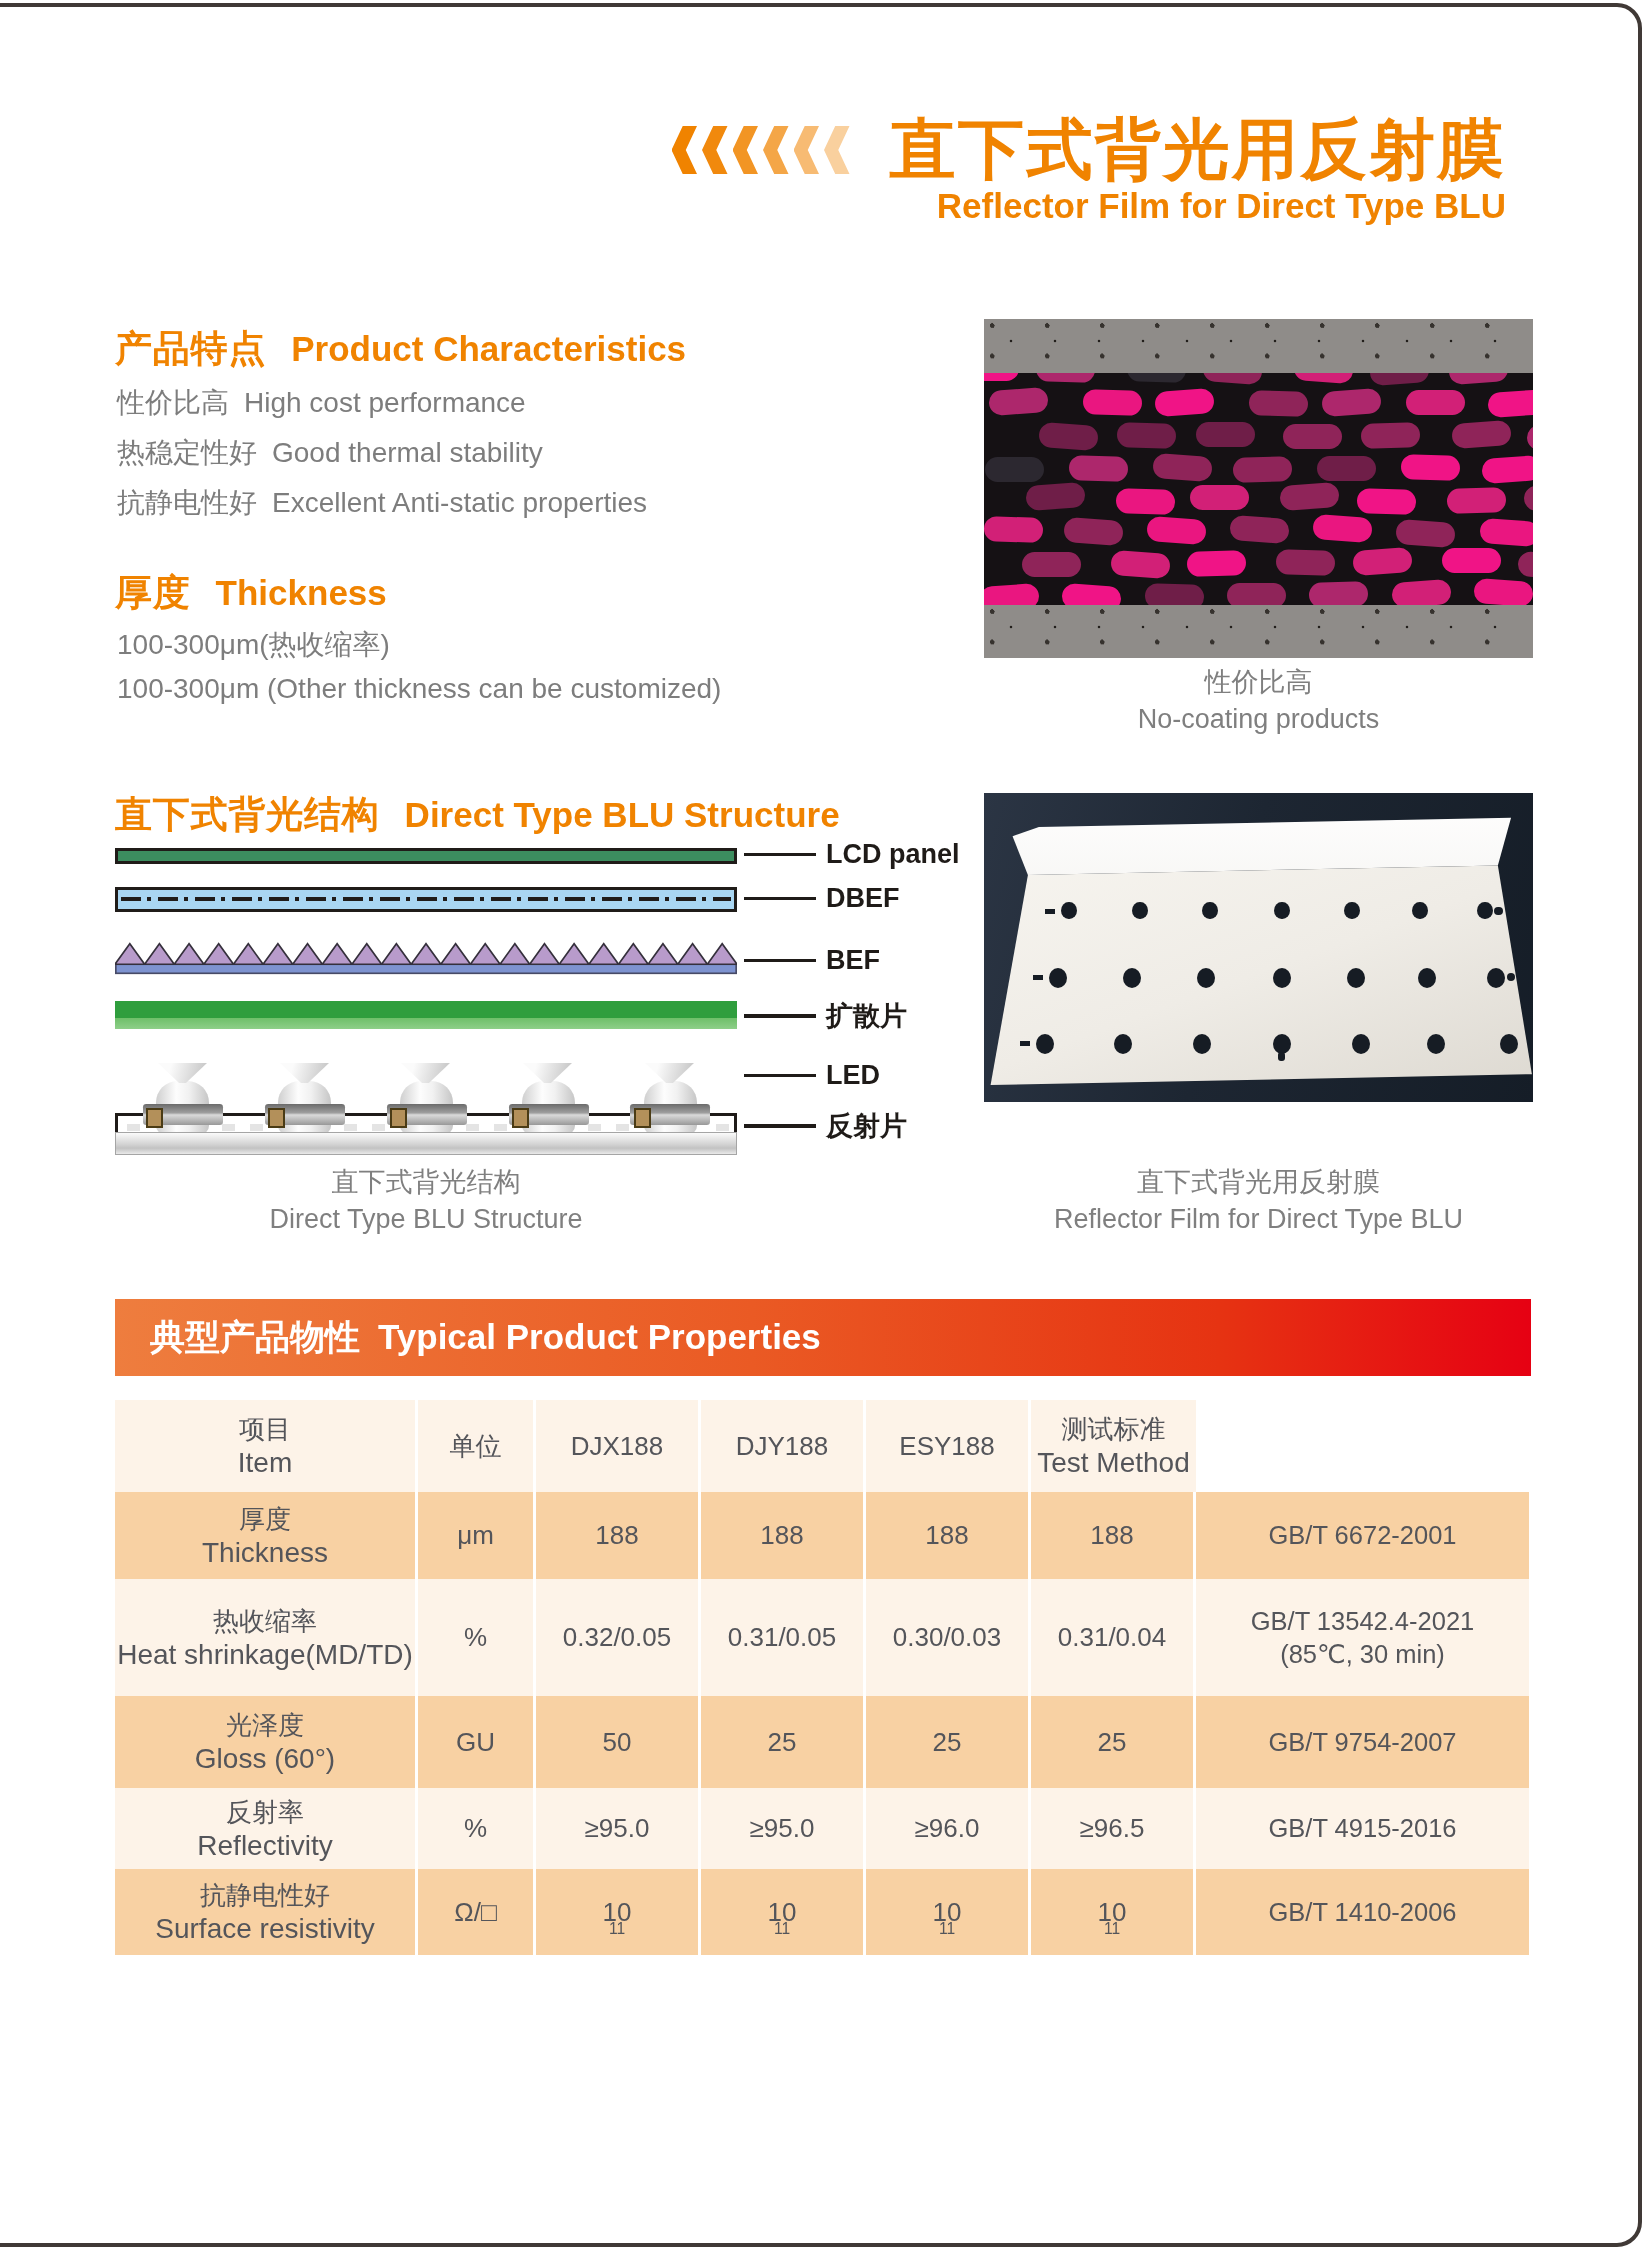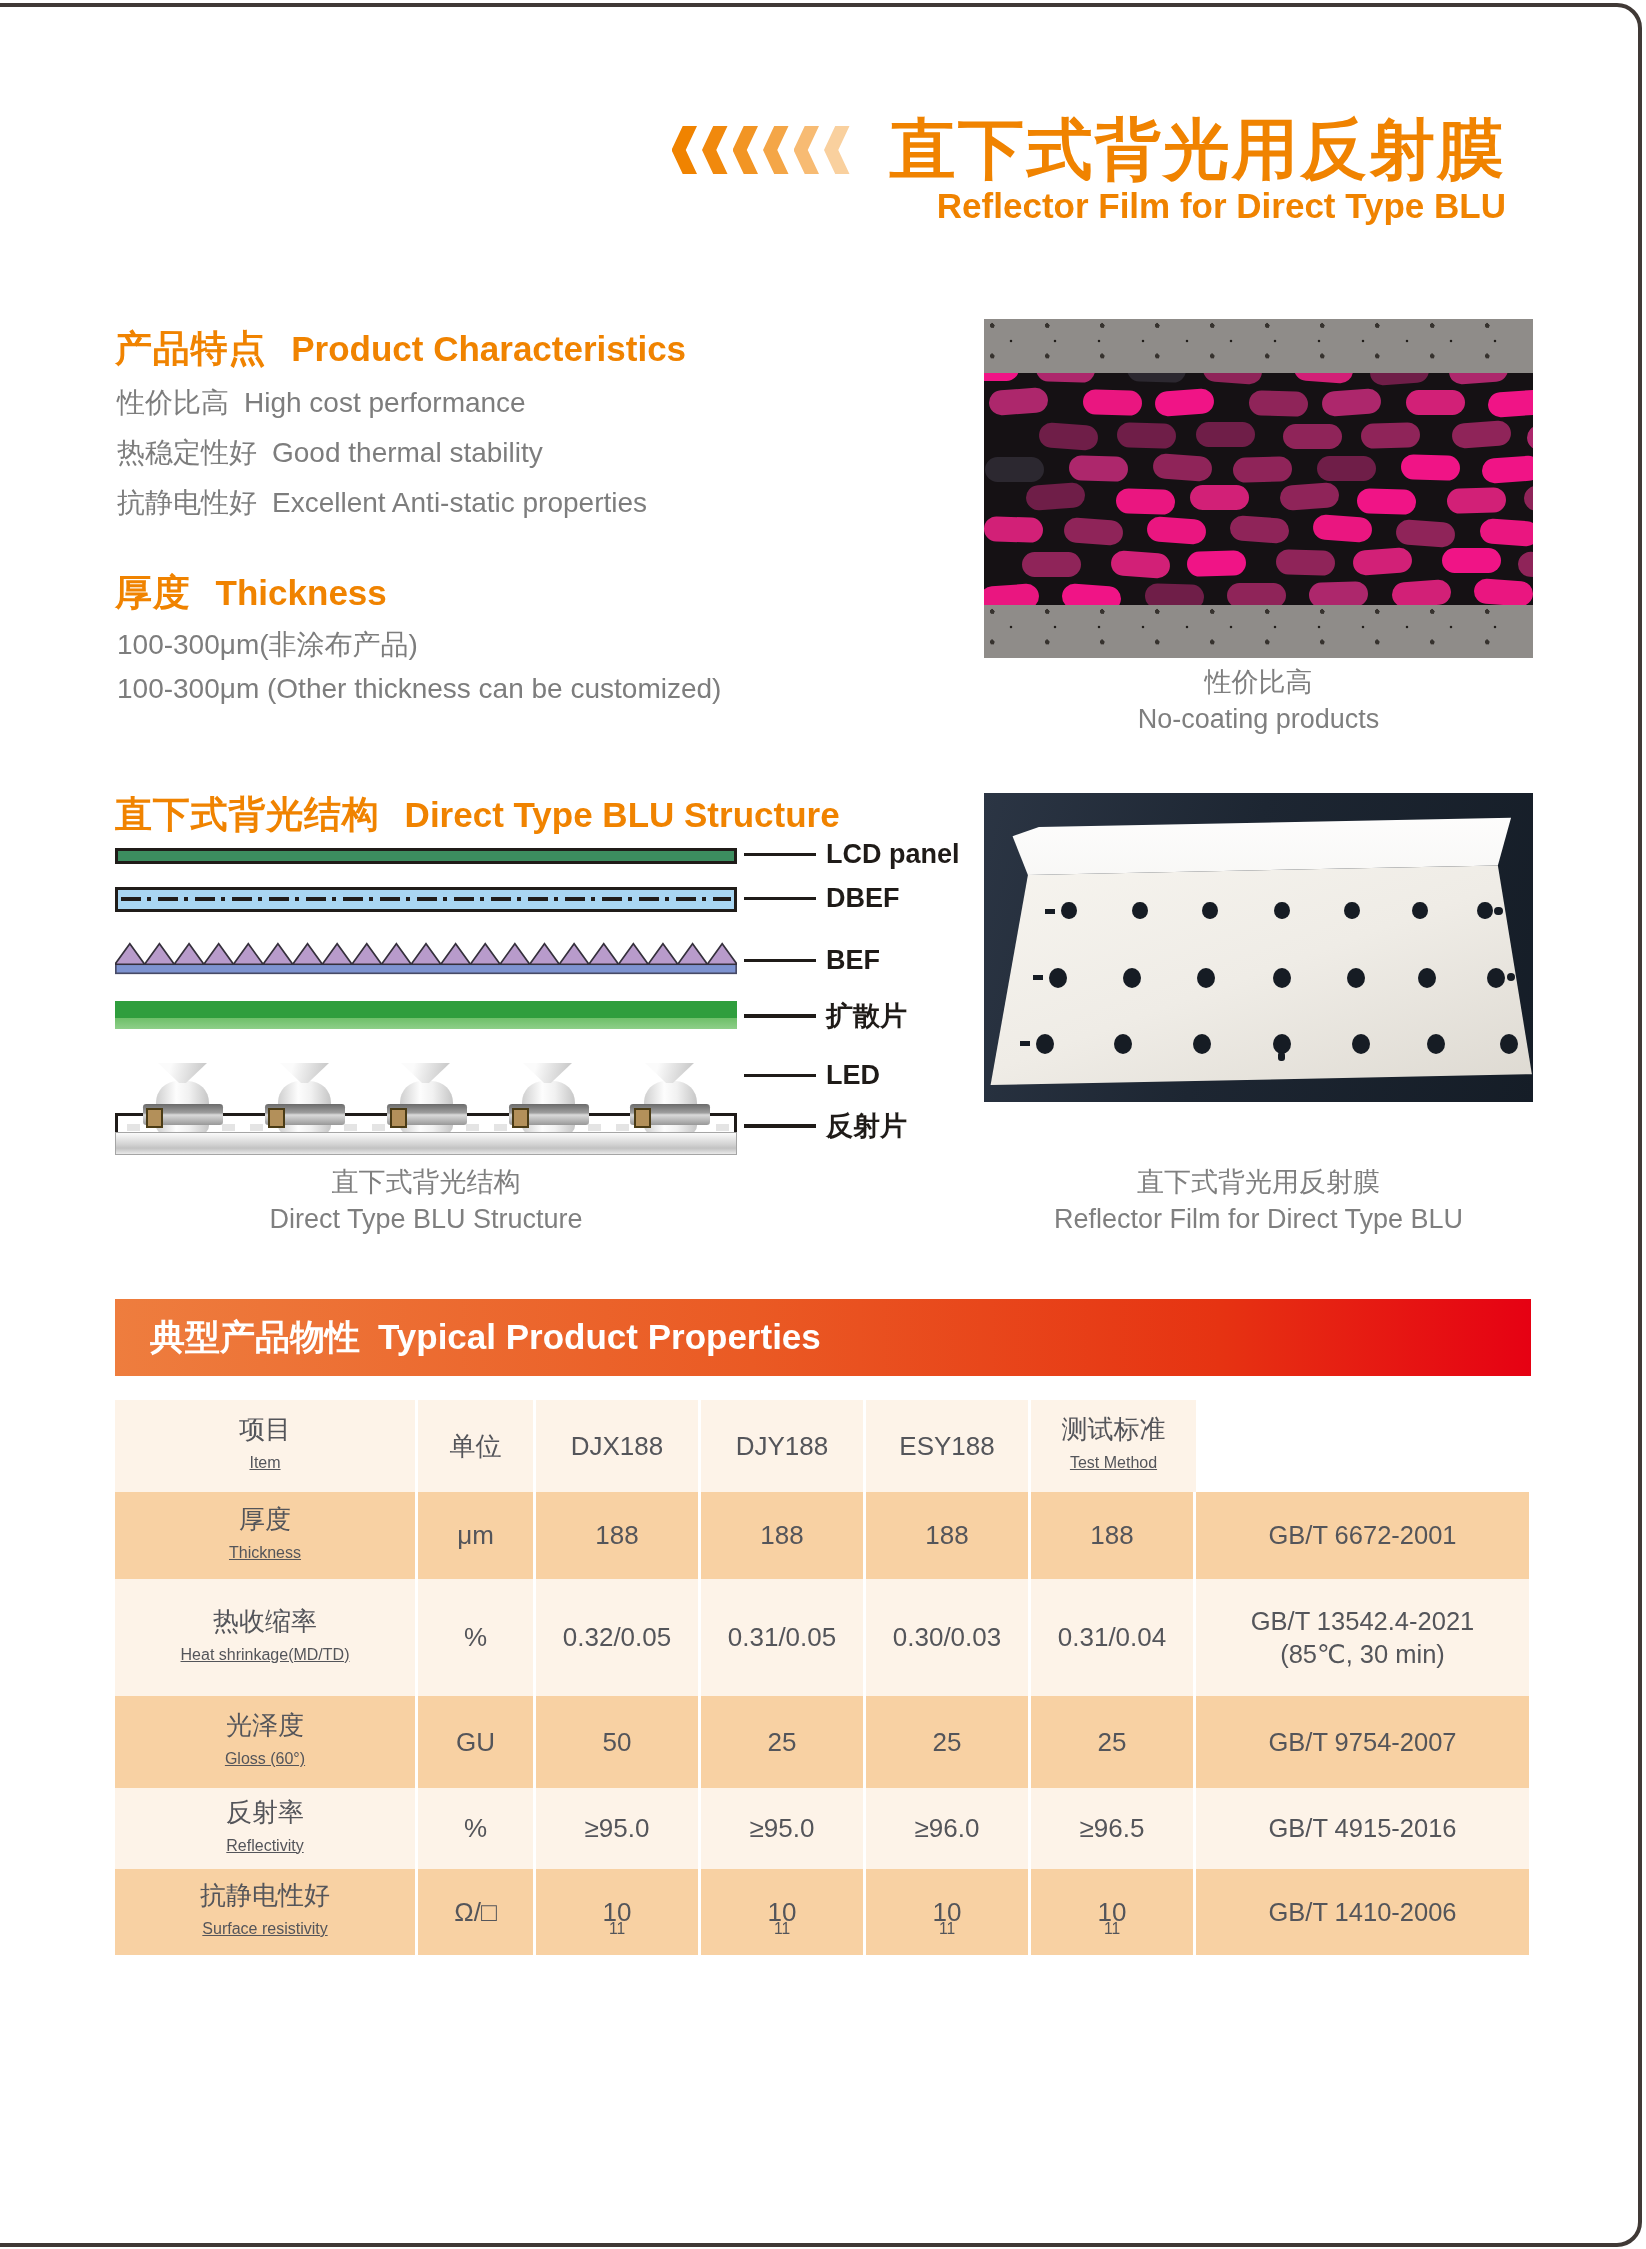--- a/index.html
+++ b/index.html
@@ -75,21 +75,21 @@
   .prop-band .txt{margin-left:35px;display:flex;align-items:baseline;gap:18px;color:#ffffff;font-weight:bold;white-space:nowrap;}
   .prop-band .cn{font-size:35px;}
   .prop-band .en{font-size:35px;}
   .ptable{position:absolute;left:115px;top:1400px;width:1416px;font-size:26px;color:#54555a;}
   .trow{display:grid;grid-template-columns:303px 118px 165px 165px 165px 165px 333px;}
   .tcell{border-right:3.3px solid #ffffff;box-sizing:border-box;display:flex;flex-direction:column;
      align-items:center;justify-content:center;text-align:center;line-height:33px;}
   .trow .tcell:last-child{border-right:none;}
   .bg-cream{background:#fdf3e8;}
   .bg-peach{background:#f8d1a3;}
-  .sub{font-size:16px;text-decoration:underline;}
+  .sub{font-size:28px;}
   .method{white-space:pre-line;font-size:25.5px;}
   sup{font-size:15.6px;line-height:0;}
 </style>
 </head>
 <body>
 
 <div class="page-frame"></div>
 
 <div class="title-row">
   <div class="chevrons">
@@ -115,21 +115,21 @@
   <span class="cn">热稳定性好</span><span>Good thermal stability</span>
 </div>
 <div class="bodyline" style="top:484px">
   <span class="cn">抗静电性好</span><span>Excellent Anti-static properties</span>
 </div>
 
 <div class="sec-h" style="top:568px">
   <span class="cn">厚度</span>
   <span class="en">Thickness</span>
 </div>
-<div class="bodyline" style="top:626px">100-300μm(非涂布产品)</div>
+<div class="bodyline" style="top:626px">100-300μm(热收缩率)</div>
 <div class="bodyline" style="top:673px">100-300μm (Other thickness can be customized)</div>
 
 <div class="sec-h" style="top:790px">
   <span class="cn">直下式背光结构</span>
   <span class="en">Direct Type BLU Structure</span>
 </div>
 
 <div class="diagram" id="diagram">
   <div class="bar lcd"></div>
   <div class="bar dbef">

